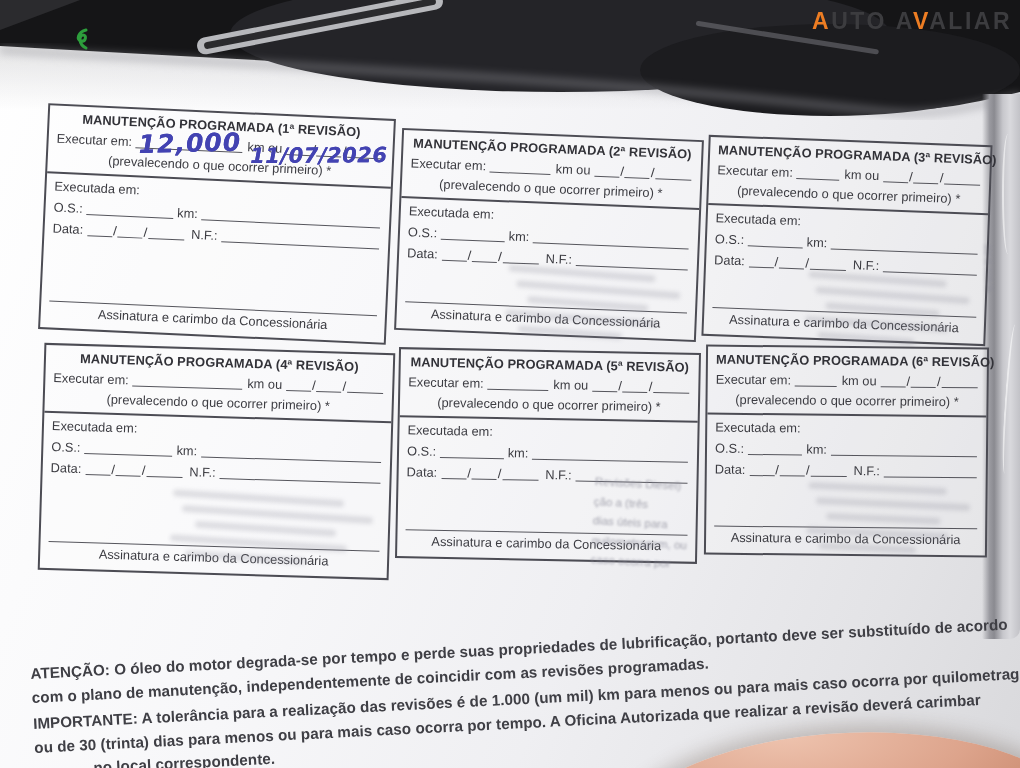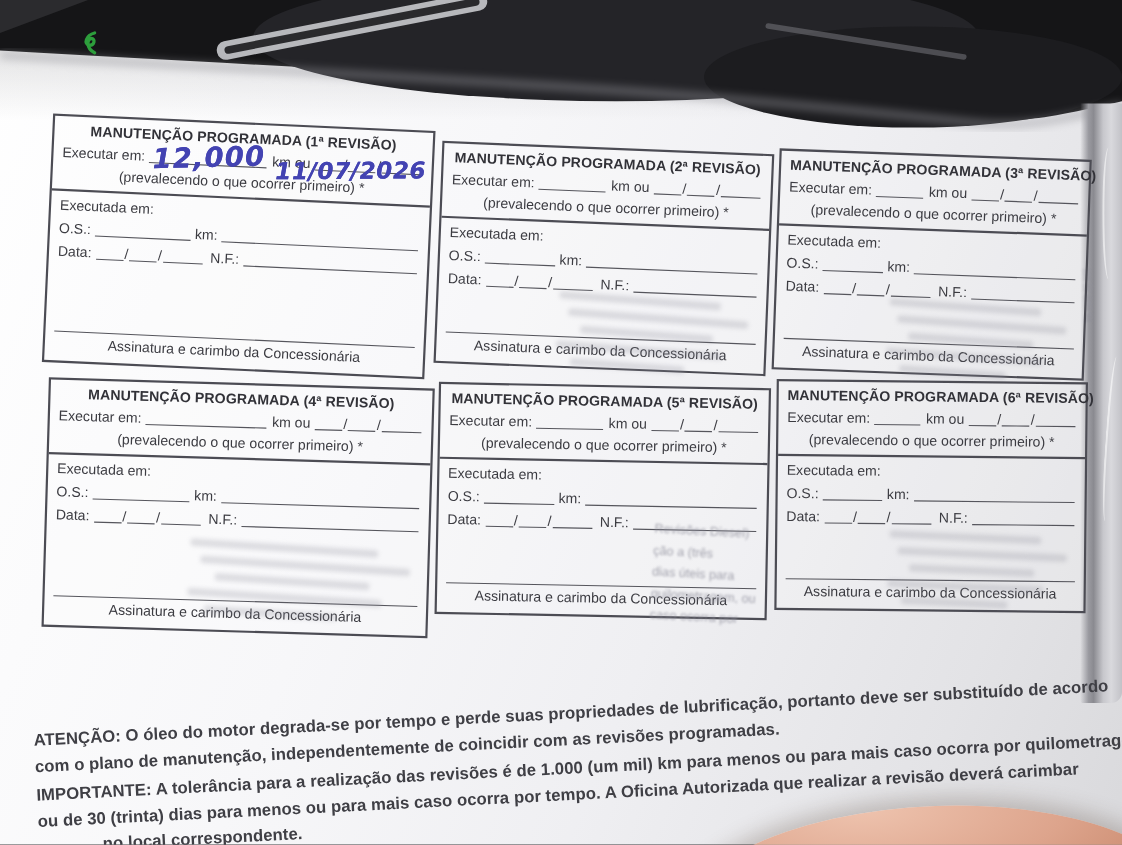--- a/index.html
+++ b/index.html
@@ -85,20 +85,21 @@
     <polygon points="0,0 80,0 0,30" fill="#3a3a3e" opacity="0.6"></polygon>
     <g transform="rotate(-11 315 24)">
       <rect x="195" y="16" width="250" height="17" rx="8" fill="#b7b8bc"></rect>
       <rect x="202" y="21" width="236" height="7" rx="3.5" fill="#2a2a2d"></rect>
     </g>
     <rect x="695" y="34" width="185" height="5" rx="2.5" fill="#77777c" opacity="0.55" transform="rotate(9 780 36)"></rect>
     <path d="M0,50 C200,62 440,72 640,88 C780,100 850,108 888,112 C930,116 960,110 1020,96" fill="none" stroke="#96969c" stroke-width="7" opacity="0.5" filter="url(#b)"></path>
     <path class="squiggle" d="M86,30 C78,32 76,40 81,41 C86,42 87,35 83,35 C79,35 78,44 86,48" fill="none" stroke="#2d9e3c" stroke-width="3" stroke-linecap="round"></path>
   </svg>
 
+  <div class="wm"><span class="acc">A</span><span>UTO</span>&nbsp;<span>A</span><span class="acc">V</span><span>ALIAR</span></div>
 
   <div class="side">
     <div class="curl c1"></div>
     <div class="curl c2"></div>
     <div class="ghost">‖‖‖ ‖‖ ‖‖‖‖ ‖‖</div>
   </div>
 
   <div class="footer">
     <div class="fline">ATENÇÃO: O óleo do motor degrada-se por tempo e perde suas propriedades de lubrificação, portanto deve ser substituído de acordo</div>
     <div class="fline">com o plano de manutenção, independentemente de coincidir com as revisões programadas.</div>

